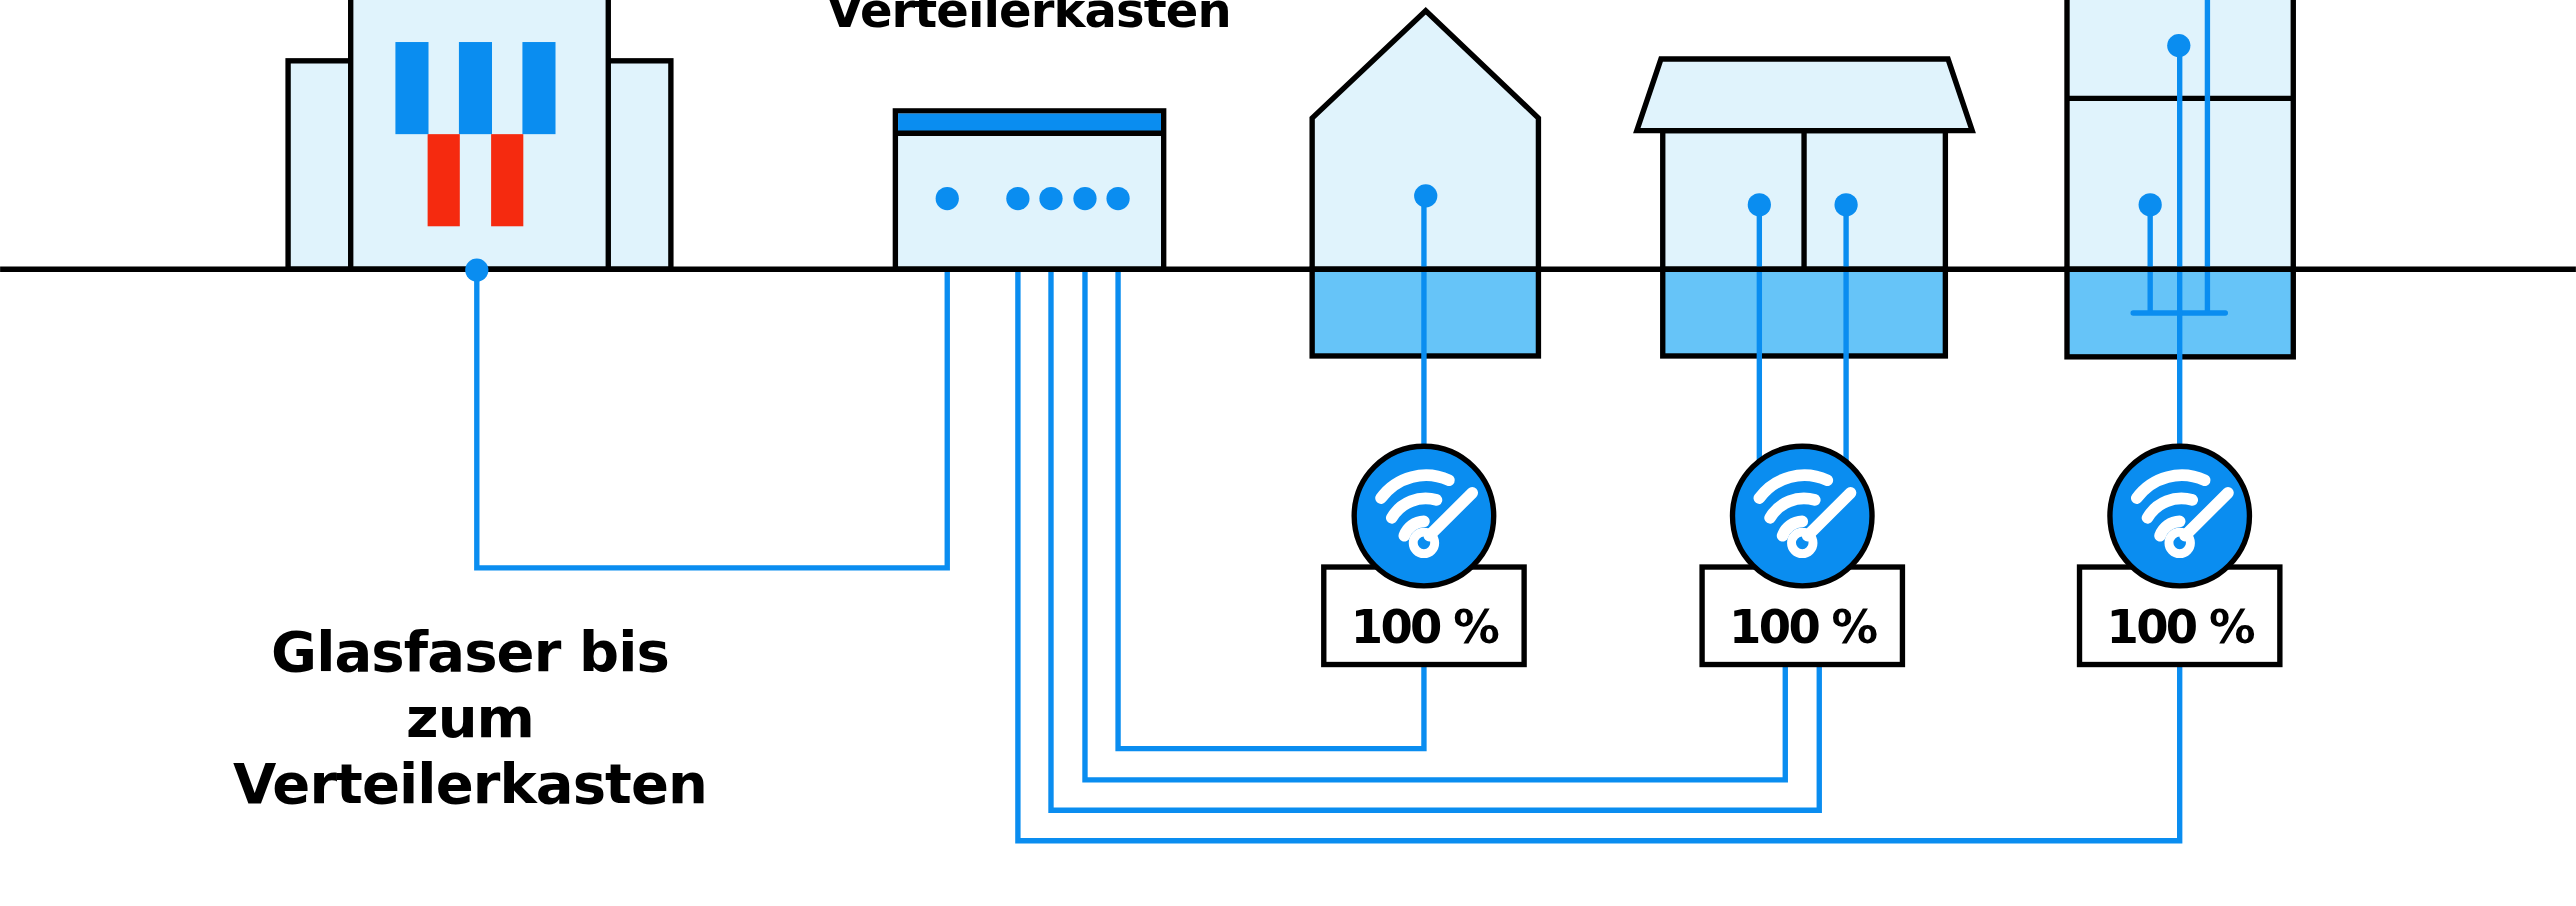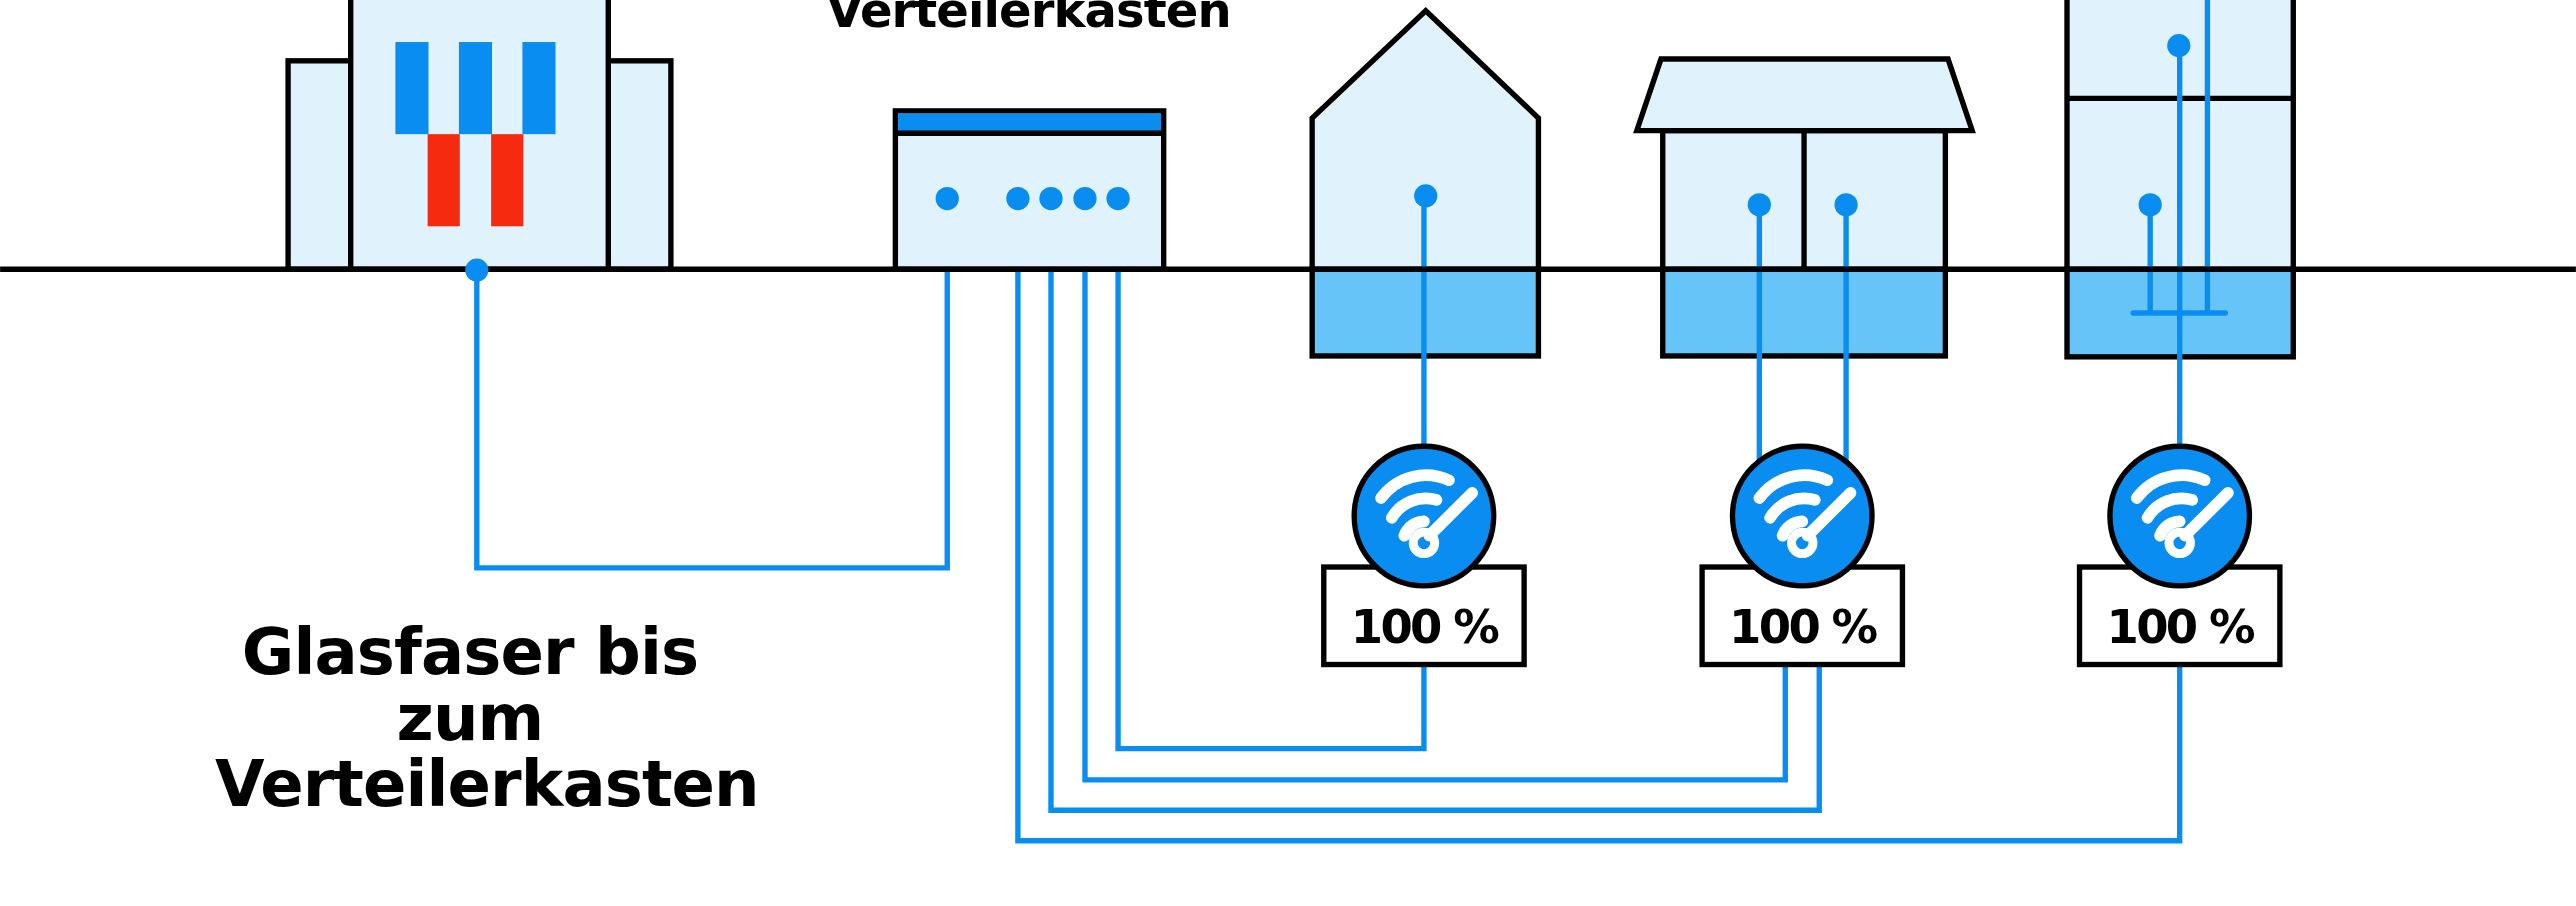--- a/index.html
+++ b/index.html
@@ -8,21 +8,21 @@
     .label {
       position: absolute;
       font-family: "DejaVu Sans", sans-serif;
       font-weight: bold;
       color: #000;
       text-align: center;
       letter-spacing: -0.9px;
       line-height: 66px;
     }
     #label-top { left: 805px; top: -23px; width: 447px; font-size: 48px; }
-    #label-left { left: 215px; top: 619px; width: 510px; font-size: 64px; }
+    #label-left { left: 215px; top: 619px; width: 510px; font-size: 56px; }
     .pct {
       font-family: "DejaVu Sans", sans-serif;
       font-weight: bold;
       font-size: 52px;
       letter-spacing: -3px;
     }
   </style>
 </head>
 <body>
 

